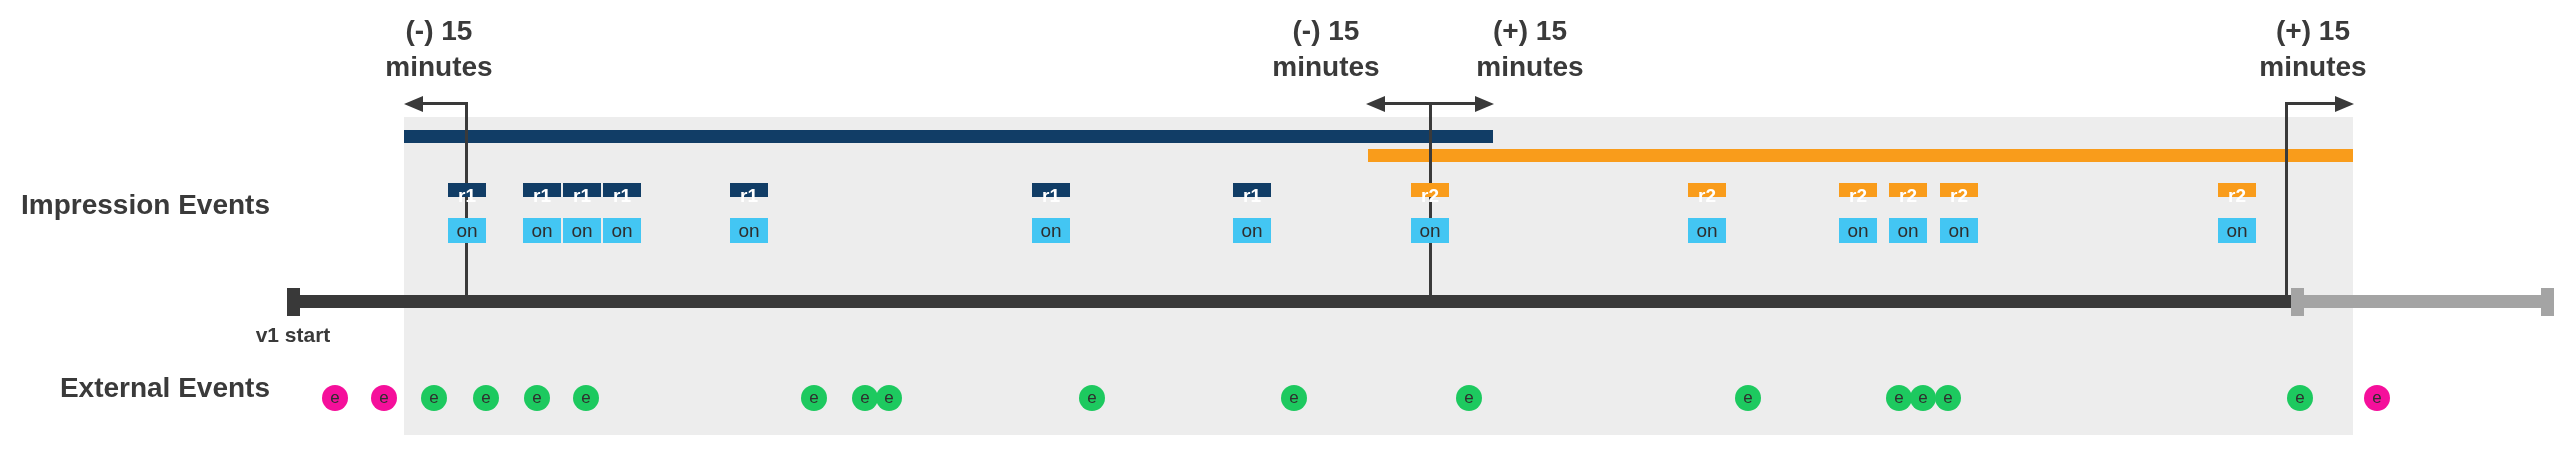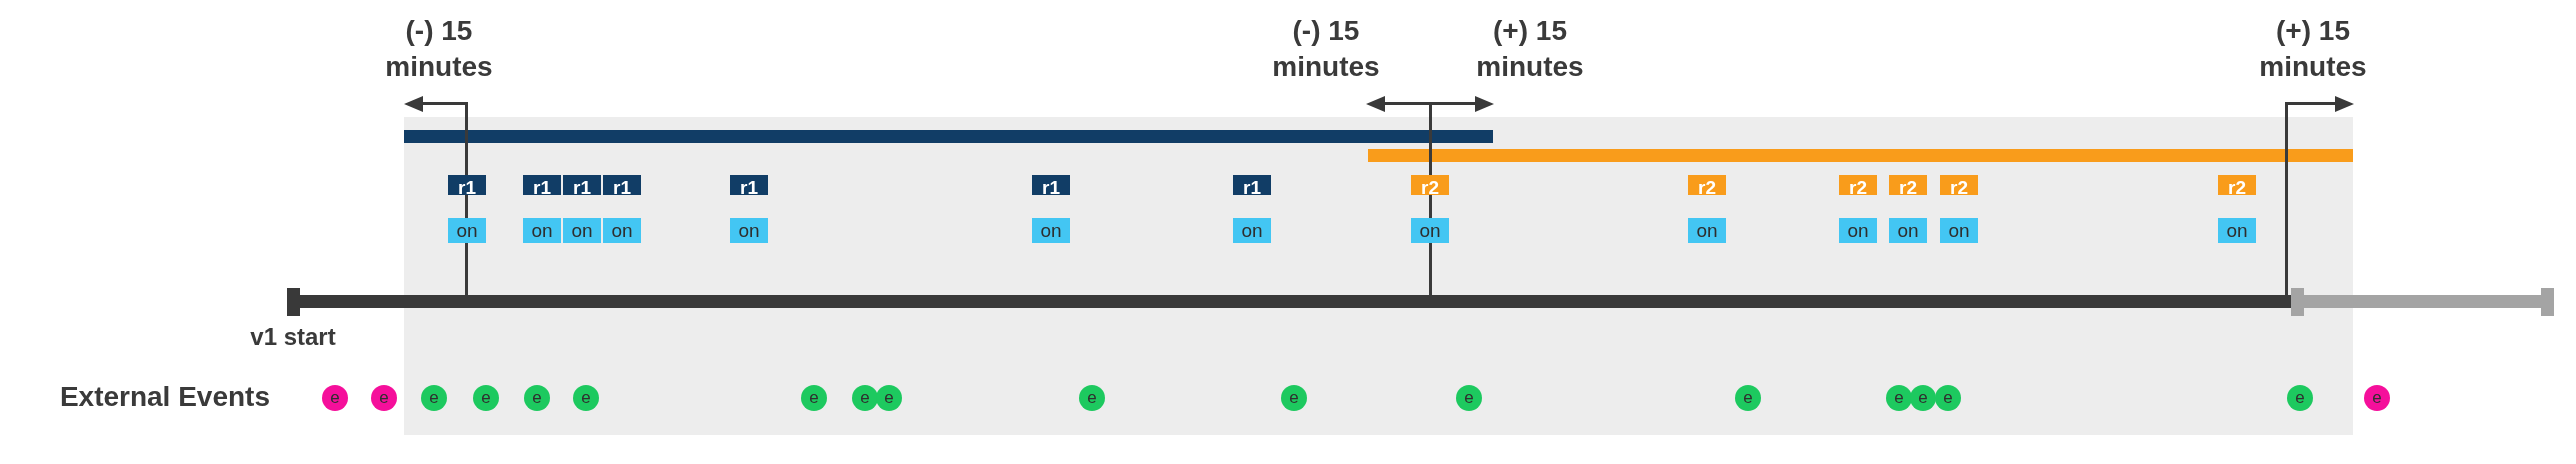--- a/index.html
+++ b/index.html
@@ -3,43 +3,44 @@
 <meta charset="utf-8">
 <style>
   html,body{margin:0;padding:0;background:#ffffff;}
   .canvas{
     position:relative;width:2576px;height:464px;background:#ffffff;overflow:hidden;
     font-family:"Liberation Sans", sans-serif;color:#3A3A3A;
   }
   .stage{position:absolute;left:404px;top:117px;width:1949px;height:318px;background:#EDEDED;z-index:0;}
   .row-label{position:absolute;left:0;width:270px;text-align:right;font-size:28px;font-weight:600;z-index:6;}
   .row-label.imp{top:189px;}
-  .row-label.ext{top:381px;}
-  .axis-label{position:absolute;width:282px;text-align:center;font-size:24px;font-weight:600;top:323px;z-index:6;}
+  .row-label.ext{top:372px;}
+  .axis-label{position:absolute;width:282px;text-align:center;font-size:21px;font-weight:600;top:323px;z-index:6;}
   .axis-label.v1{left:152px;}
   .axis-label.v2{left:2155px;}
   .ann-label{position:absolute;top:13px;width:282px;text-align:center;font-size:28px;font-weight:600;line-height:36px;z-index:6;}
   .bar{position:absolute;height:13px;z-index:2;}
   .marker-line{position:absolute;top:102px;width:2.8px;height:193px;z-index:3;}
   .arrow-line{position:absolute;top:102px;height:2.8px;z-index:5;}
   .arrow-head{position:absolute;top:96px;width:0;height:0;border-top:8.5px solid transparent;border-bottom:8.5px solid transparent;z-index:5;}
   .tl-seg{position:absolute;top:295px;height:13px;z-index:4;}
   .tl-cap{position:absolute;top:288px;width:13px;height:28px;z-index:4;}
-  .imp-badge{position:absolute;top:175px;width:38px;height:20px;line-height:26px;text-align:center;
+  .imp-badge{position:absolute;top:183px;width:38px;height:14px;line-height:26px;text-align:center;
     font-size:19px;font-weight:700;color:#ffffff;z-index:5;}
   .on-badge{position:absolute;top:218px;width:38px;height:25.4px;line-height:25.4px;text-align:center;
     font-size:19px;font-weight:500;color:#2E2E2E;z-index:5;}
   .ext-dot{position:absolute;top:385px;width:26px;height:26px;border-radius:50%;text-align:center;
     line-height:26px;font-size:17px;font-weight:500;color:#2F2F2F;z-index:5;}
 </style>
 </head>
 <body>
 
 <div class="canvas">
   <div class="stage"></div>
+  <div class="row-label imp">Impression Events</div>
   <div class="row-label ext">External Events</div>
   <div class="axis-label v1">v1 start</div>
 <div class="bar" style="left: 404px; top: 130px; width: 1089px; background: rgb(17, 61, 102);"></div>
     <div class="bar" style="left: 1368px; top: 149px; width: 985px; background: rgb(249, 156, 27);"></div>
     <div class="tl-seg" style="left: 289px; width: 2003px; background: rgb(57, 57, 57);"></div>
     <div class="tl-cap" style="left: 287px; background: rgb(57, 57, 57);"></div>
     <div class="tl-seg" style="left: 2291px; width: 263px; background: rgb(164, 164, 164);"></div>
     <div class="tl-cap" style="left: 2291px; background: rgb(164, 164, 164);"></div>
     <div class="tl-cap" style="left: 2541px; background: rgb(164, 164, 164);"></div>
     <div class="ann-label" style="left: 298px;">

